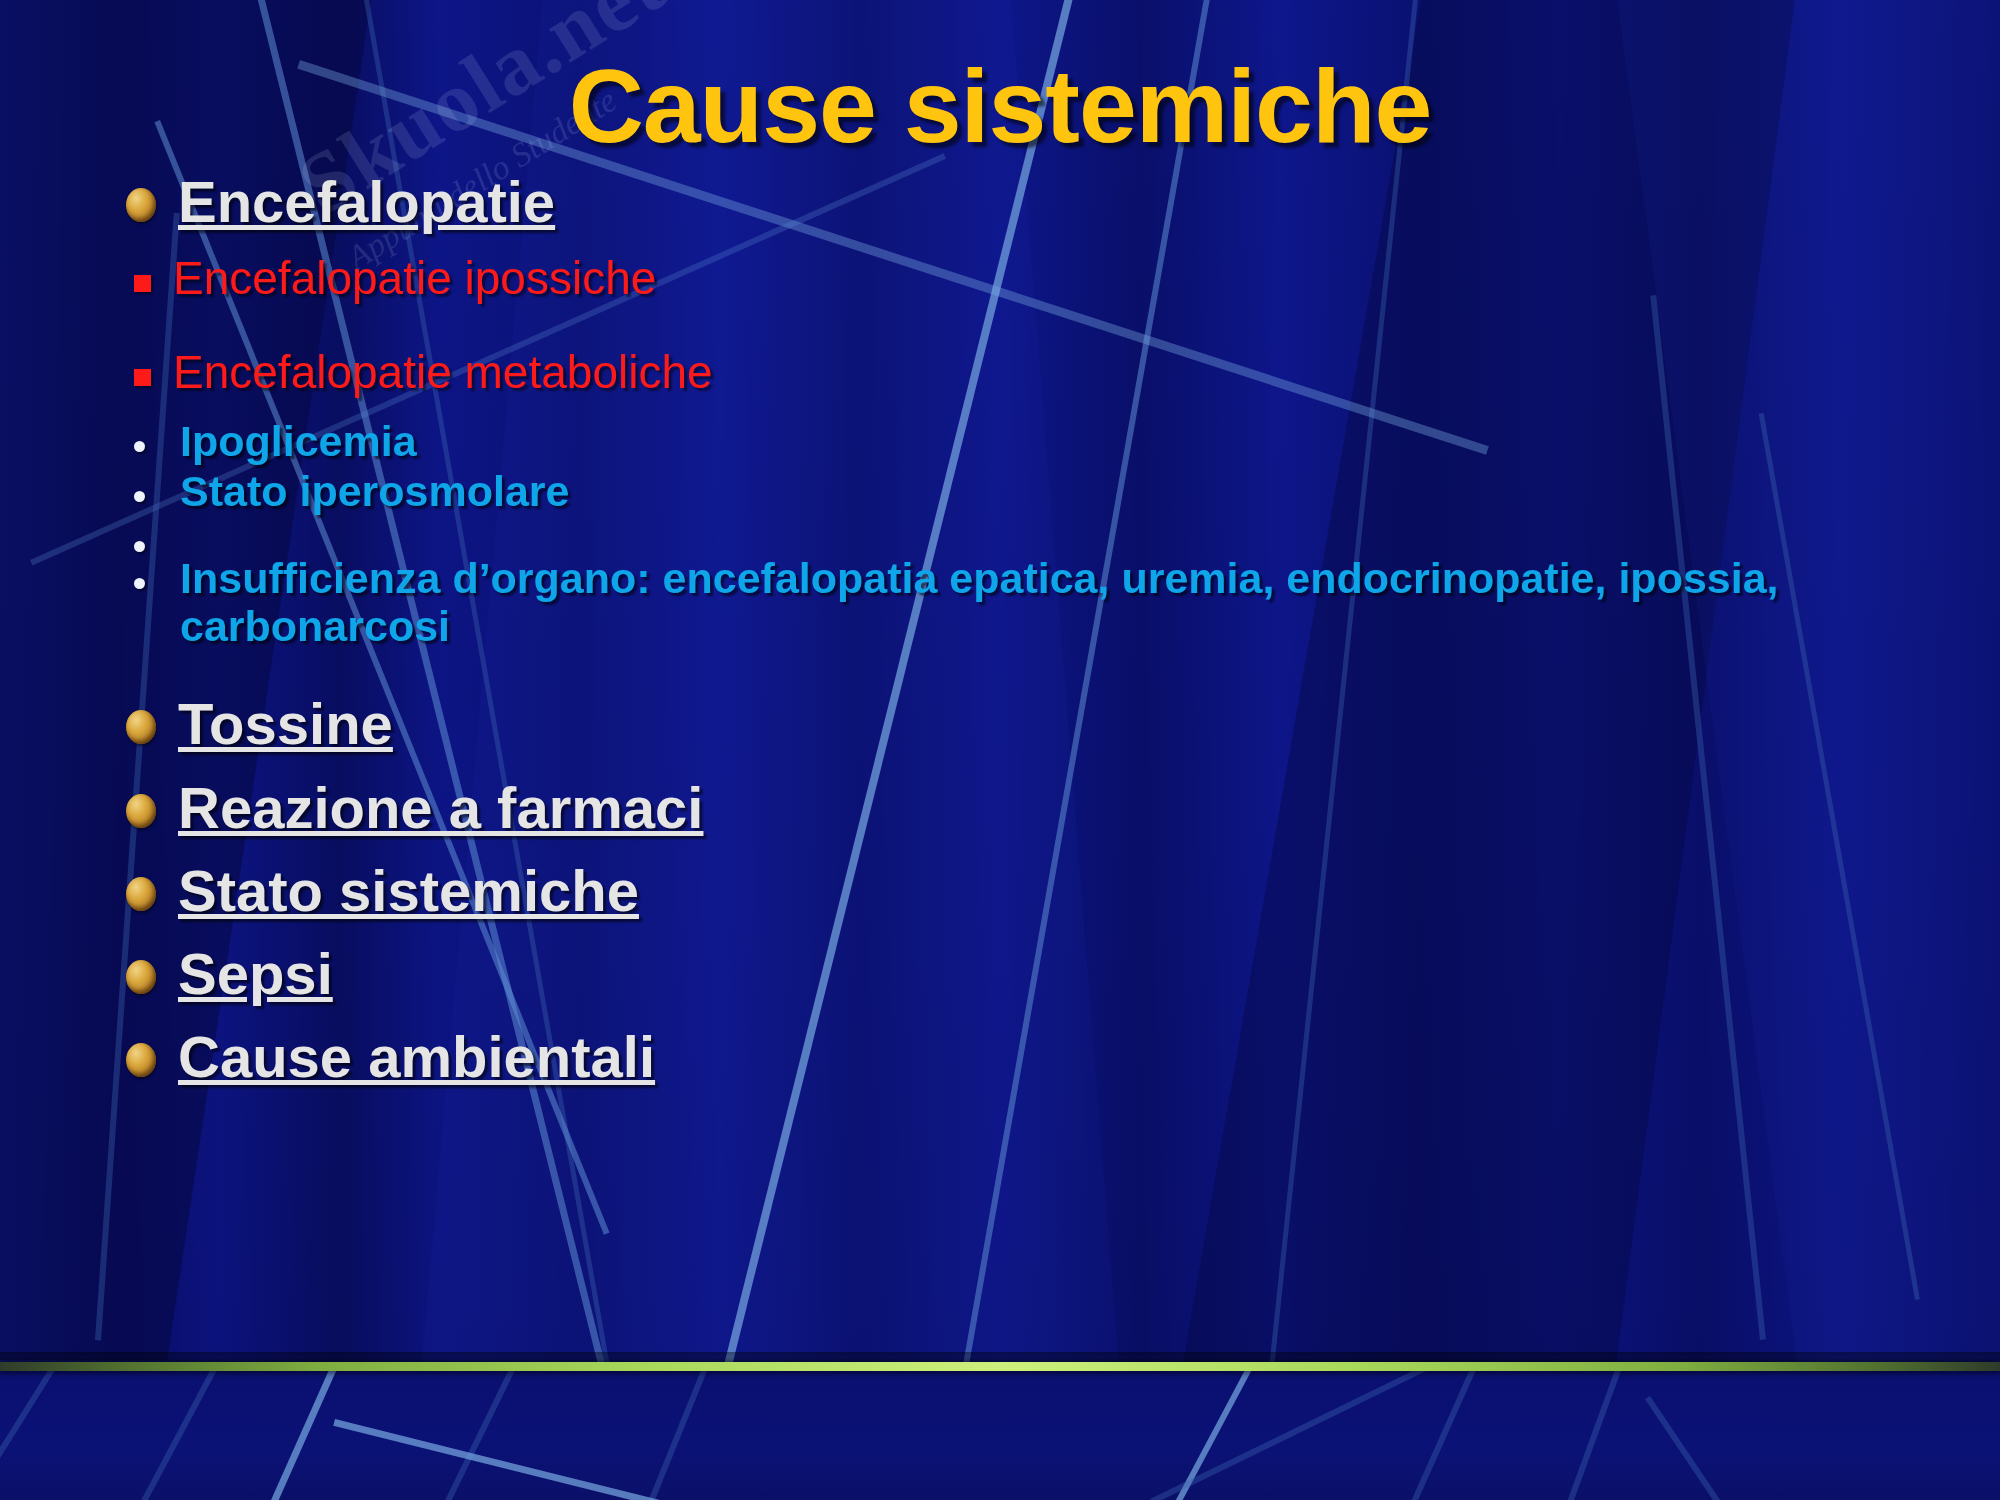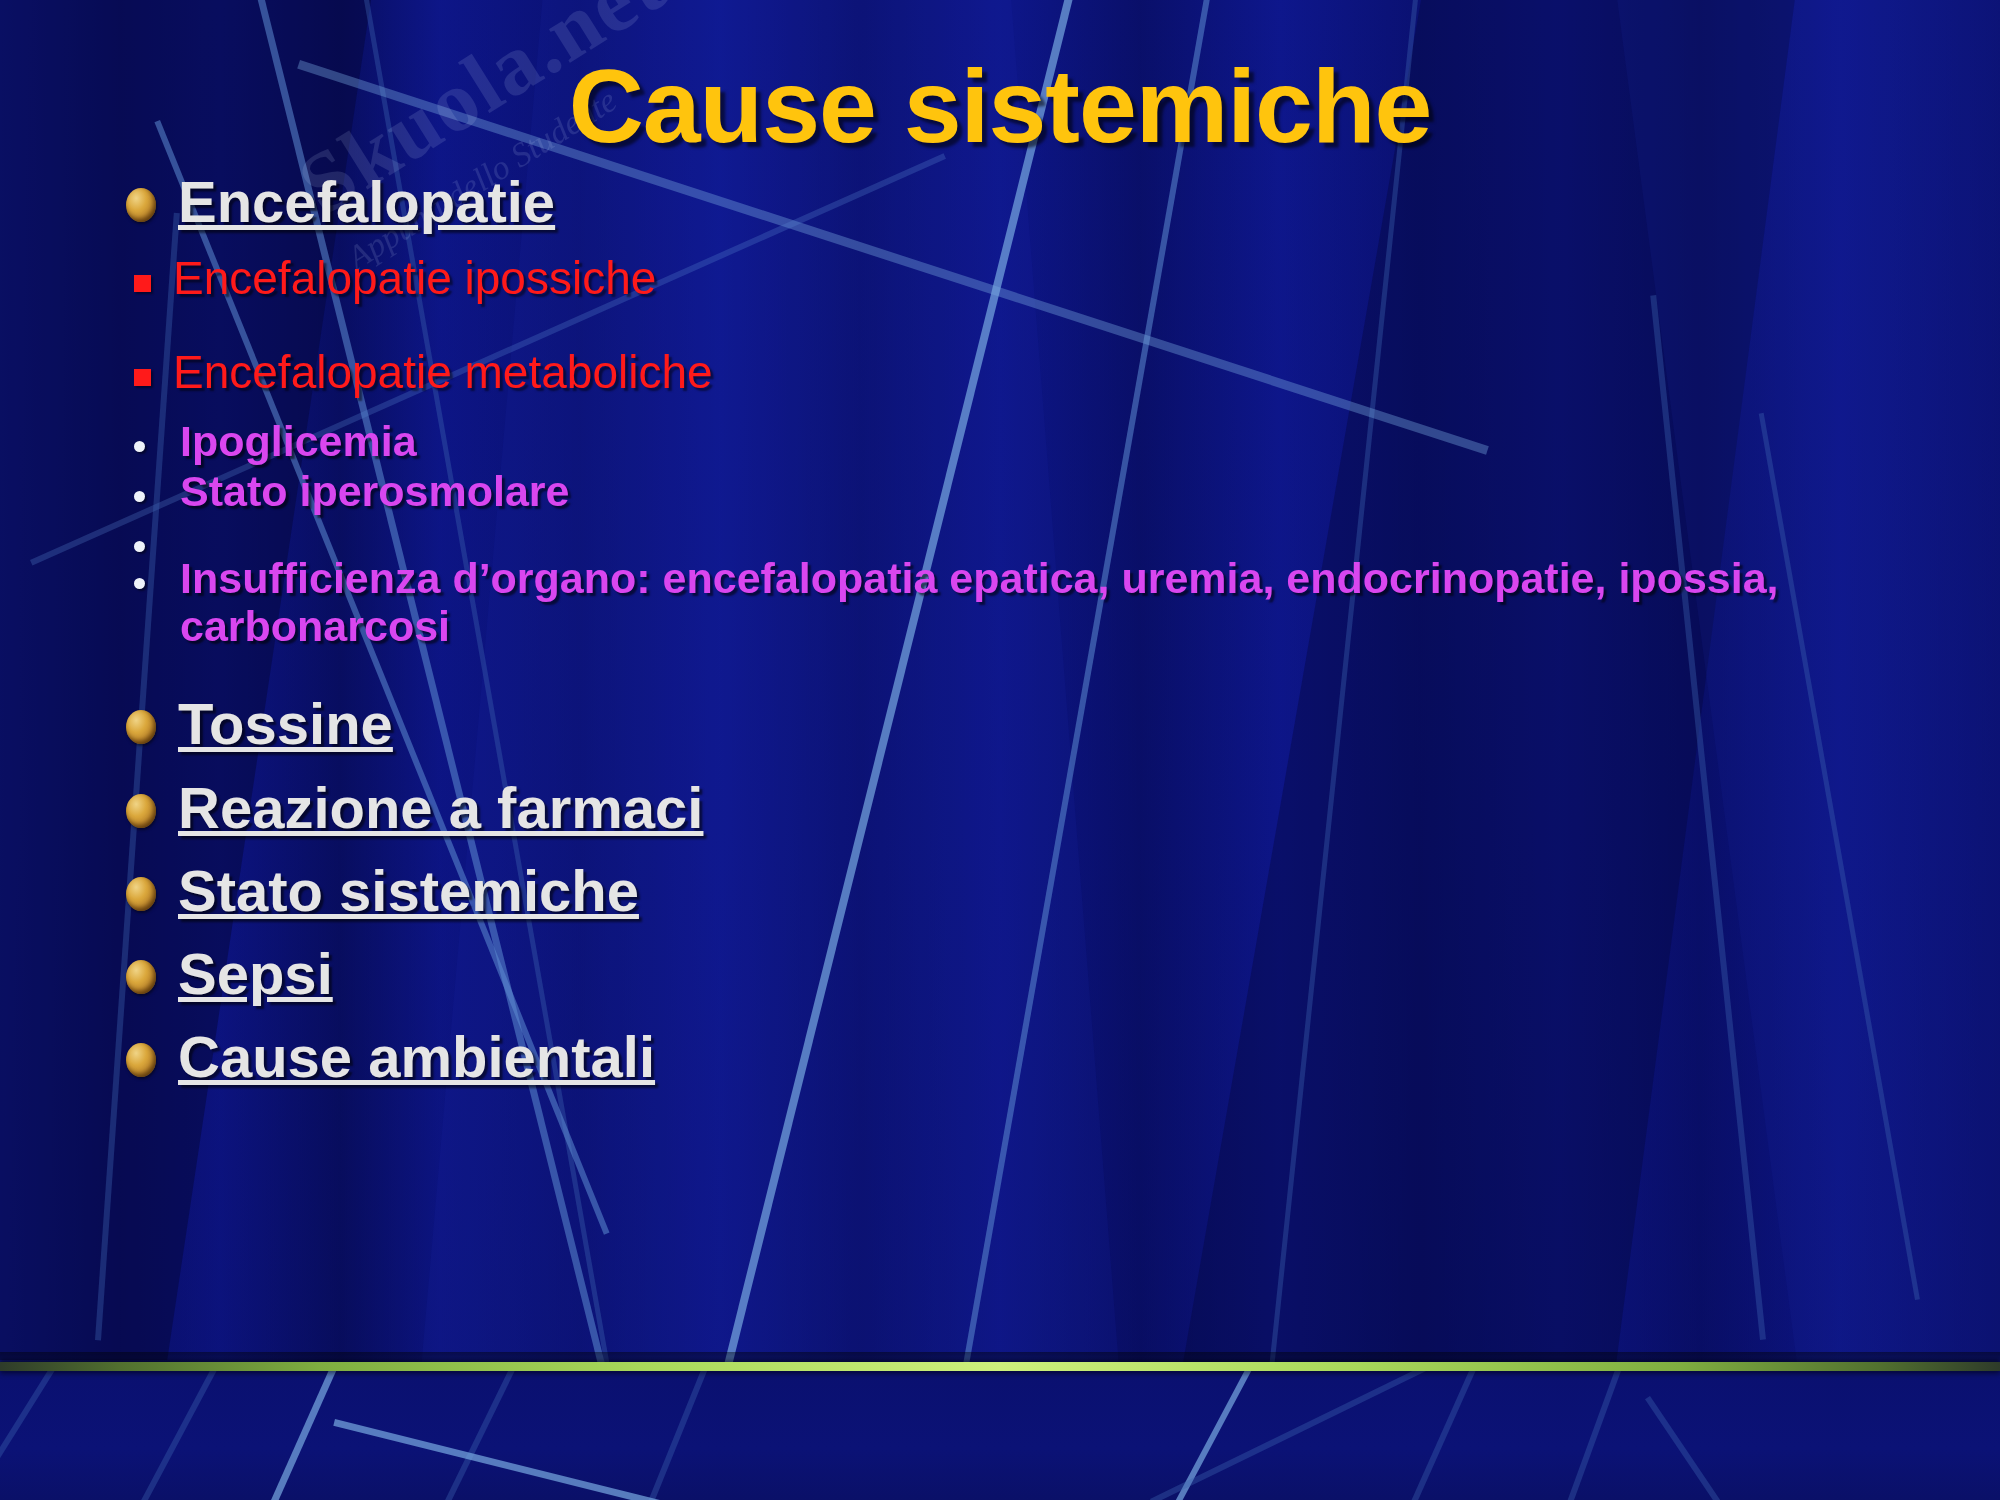--- a/index.html
+++ b/index.html
@@ -132,21 +132,21 @@
     flex:0 0 auto;
     width:17px; height:17px;
     margin-top:24px;
     background:#ff1a1a;
     box-shadow:2px 2px 2px rgba(0,0,0,.45);
   }
 
   
   .lvl3 { margin-bottom:2px; padding-left:4px; }
   .lvl3 .btxt {
-    font-size:43px; font-weight:bold; color:#d946ef;
+    font-size:43px; font-weight:bold; color:#0ea5e9;
     line-height:1.12;
     text-shadow:3px 3px 2px rgba(0,0,0,.55);
     padding-left:35px;
   }
   .bullet-dot {
     flex:0 0 auto;
     width:11px; height:11px;
     margin-top:24px;
     margin-left:4px;
     border-radius:50%;

